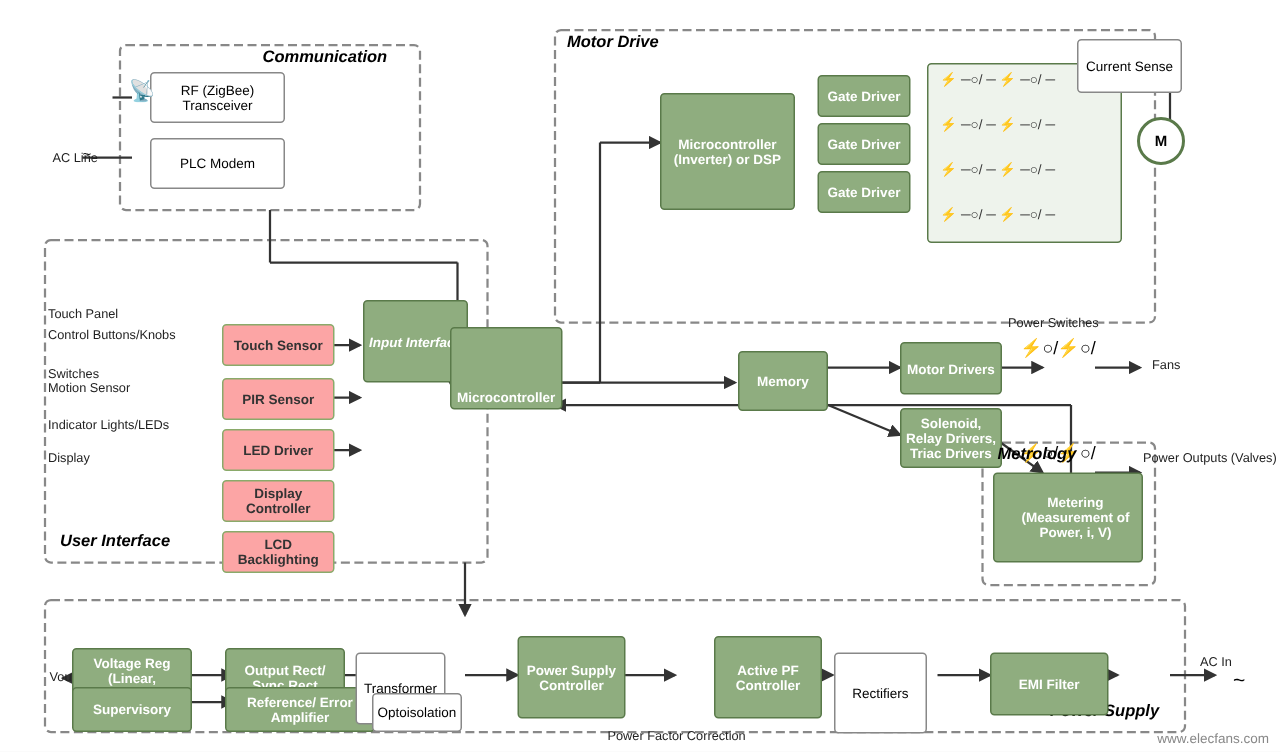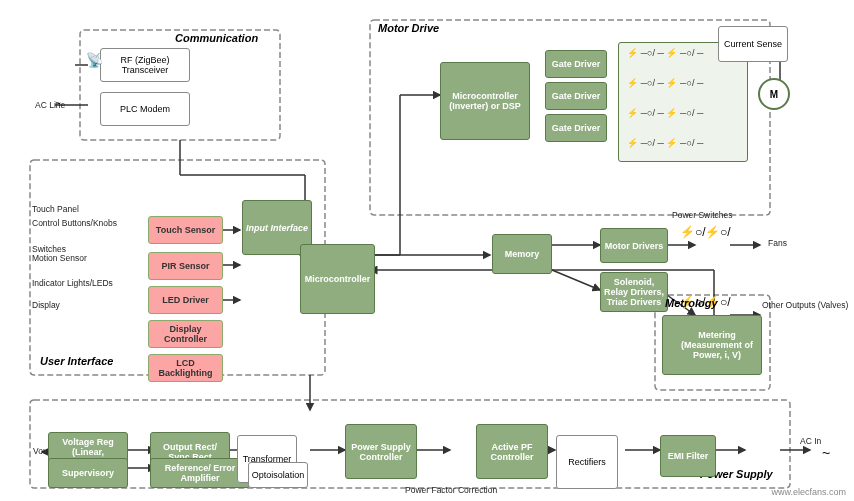--- a/index.html
+++ b/index.html
@@ -254,21 +254,21 @@
   </div>
 
   <div class="light-green-box" style="left:148px; top:354px; width:75px; height:28px;">
     <span>LCD Backlighting</span>
   </div>
 
   <div class="green-box" style="left:242px; top:200px; width:70px; height:55px;font-style:italic;">
     <span>Input Interface</span>
   </div>
 
-  <div class="green-box" style="left:300px; top:244px; width:75px; height:70px;">
+  <div class="green-box" style="left:300px; top:218px; width:75px; height:55px;align-items:flex-end;">
     <span>Microcontroller</span>
   </div>
 
   <div class="green-box" style="left:492px; top:234px; width:60px; height=40px; height:40px;">
     <span>Memory</span>
   </div>
 
   <div class="green-box" style="left:600px; top:228px; width:68px; height:35px;">
     <span>Motor Drivers</span>
   </div>
@@ -280,21 +280,21 @@
   <div class="label-text" style="left:672px; top:210px;">Power Switches</div>
 
   <div style="position:absolute; left:680px; top:225px; font-size:12px;">⚡○/</div>
   <div style="position:absolute; left:705px; top:225px; font-size:12px;">⚡○/</div>
 
   <div style="position:absolute; left:680px; top:295px; font-size:12px;">⚡○/</div>
   <div style="position:absolute; left:705px; top:295px; font-size:12px;">⚡○/</div>
 
   <div class="label-text" style="left:768px; top:238px;">Fans</div>
 
-  <div class="label-text" style="left:762px; top:300px;">Other Outputs (Valves)</div>
+  <div class="label-text" style="left:762px; top:300px;">Power Outputs (Valves)</div>
 
   <div class="section-label" style="left:665px; top:297px;">Metrology</div>
 
   <div class="green-box" style="left:662px; top:315px; width:100px; height:60px;padding-left:12px;">
     <span>Metering (Measurement of Power, i, V)</span>
   </div>
 
   <div class="section-label" style="left:700px; top:468px;">Power Supply</div>
 
   <div class="label-text" style="left:33px; top:446px;">Vout</div>
@@ -330,21 +330,21 @@
   <div class="green-box" style="left:452px; top:424px; width:72px; height:55px;margin-left:24px;">
     <span>Active PF Controller</span>
   </div>
 
   <div class="label-text" style="left:405px; top:485px;">Power Factor Correction</div>
 
   <div class="white-box" style="left:556px; top:435px; width:62px; height:54px;">
     <span>Rectifiers</span>
   </div>
 
-  <div class="green-box" style="left:660px; top:435px; width:56px; height:42px;">
+  <div class="green-box" style="left:660px; top:435px; width:79px; height:42px;">
     <span>EMI Filter</span>
   </div>
 
   <div class="label-text" style="left:800px; top:436px;">AC In</div>
   <div style="position:absolute; left:822px; top:445px; font-size:14px;">~</div>
 
   <div class="watermark">www.elecfans.com</div>
 
 </div>
 

